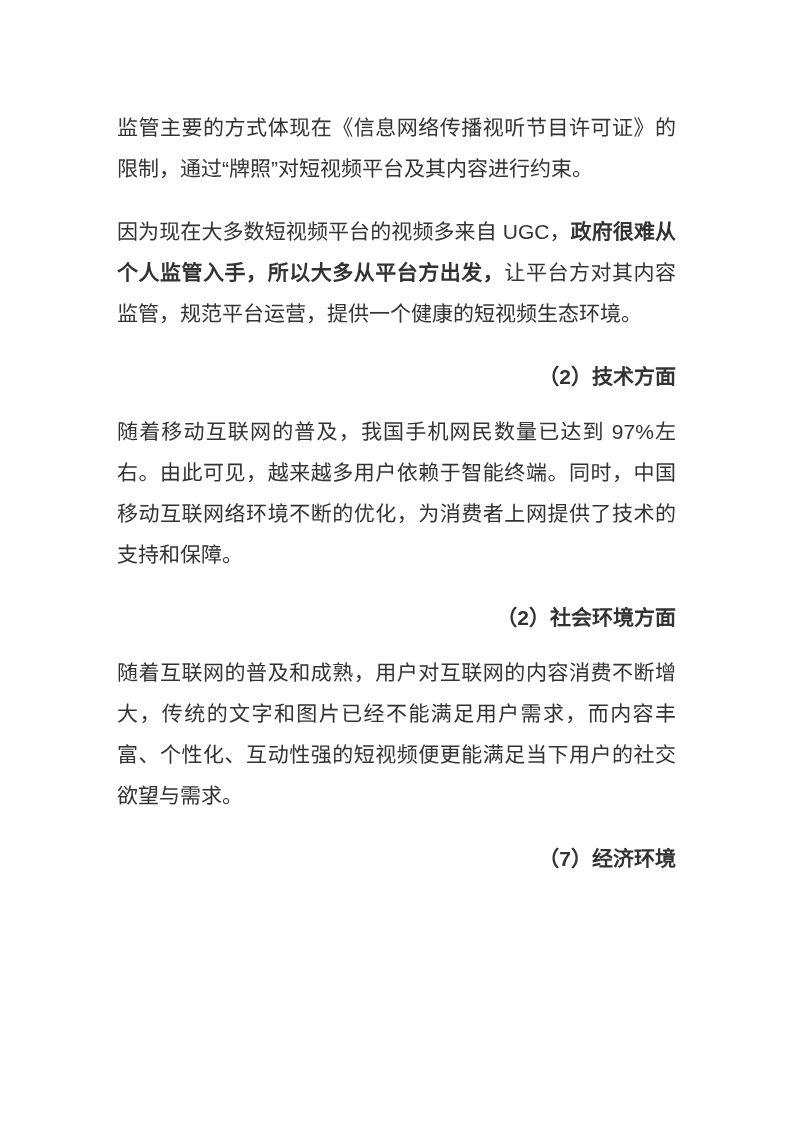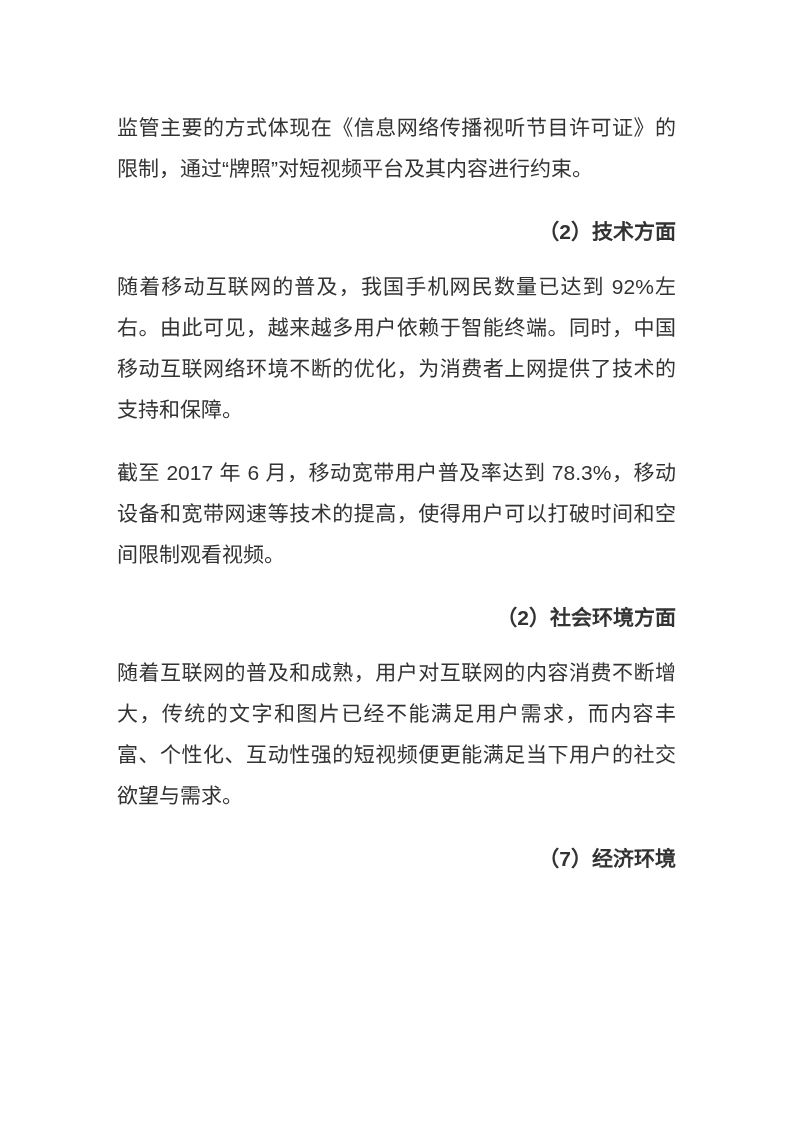--- a/index.html
+++ b/index.html
@@ -35,26 +35,26 @@
   .run { font-weight: inherit; }
   .run.bold { font-weight: 700; }
 </style>
 </head>
 <body>
 
 <div class="page">
 
   <p class="para"><span class="run">监管主要的方式体现在《信息网络传播视听节目许可证》的限制，通过“牌照”对短视频平台及其内容进行约束。</span></p>
 
+  <p class="para"><span class="run">因为现在大多数短视频平台的视频多来自 UGC，</span><span class="run bold">政府很难从个人监管入手，所以大多从平台方出发，</span><span class="run">让平台方对其内容监管，规范平台运营，提供一个健康的短视频生态环境。</span></p>
 
   <p class="heading"><span class="run bold">（2）技术方面</span></p>
 
-  <p class="para"><span class="run">随着移动互联网的普及，我国手机网民数量已达到 92%左右。由此可见，越来越多用户依赖于智能终端。同时，中国移动互联网络环境不断的优化，为消费者上网提供了技术的支持和保障。</span></p>
+  <p class="para"><span class="run">随着移动互联网的普及，我国手机网民数量已达到 97%左右。由此可见，越来越多用户依赖于智能终端。同时，中国移动互联网络环境不断的优化，为消费者上网提供了技术的支持和保障。</span></p>
 
-  <p class="para"><span class="run">截至 2017 年 6 月，移动宽带用户普及率达到 78.3%，移动设备和宽带网速等技术的提高，使得用户可以打破时间和空间限制观看视频。</span></p>
 
   <p class="heading"><span class="run bold">（2）社会环境方面</span></p>
 
   <p class="para"><span class="run">随着互联网的普及和成熟，用户对互联网的内容消费不断增大，传统的文字和图片已经不能满足用户需求，而内容丰富、个性化、互动性强的短视频便更能满足当下用户的社交欲望与需求。</span></p>
 
   <p class="heading"><span class="run bold">（7）经济环境</span></p>
 
 </div>
 
 </body></html>

